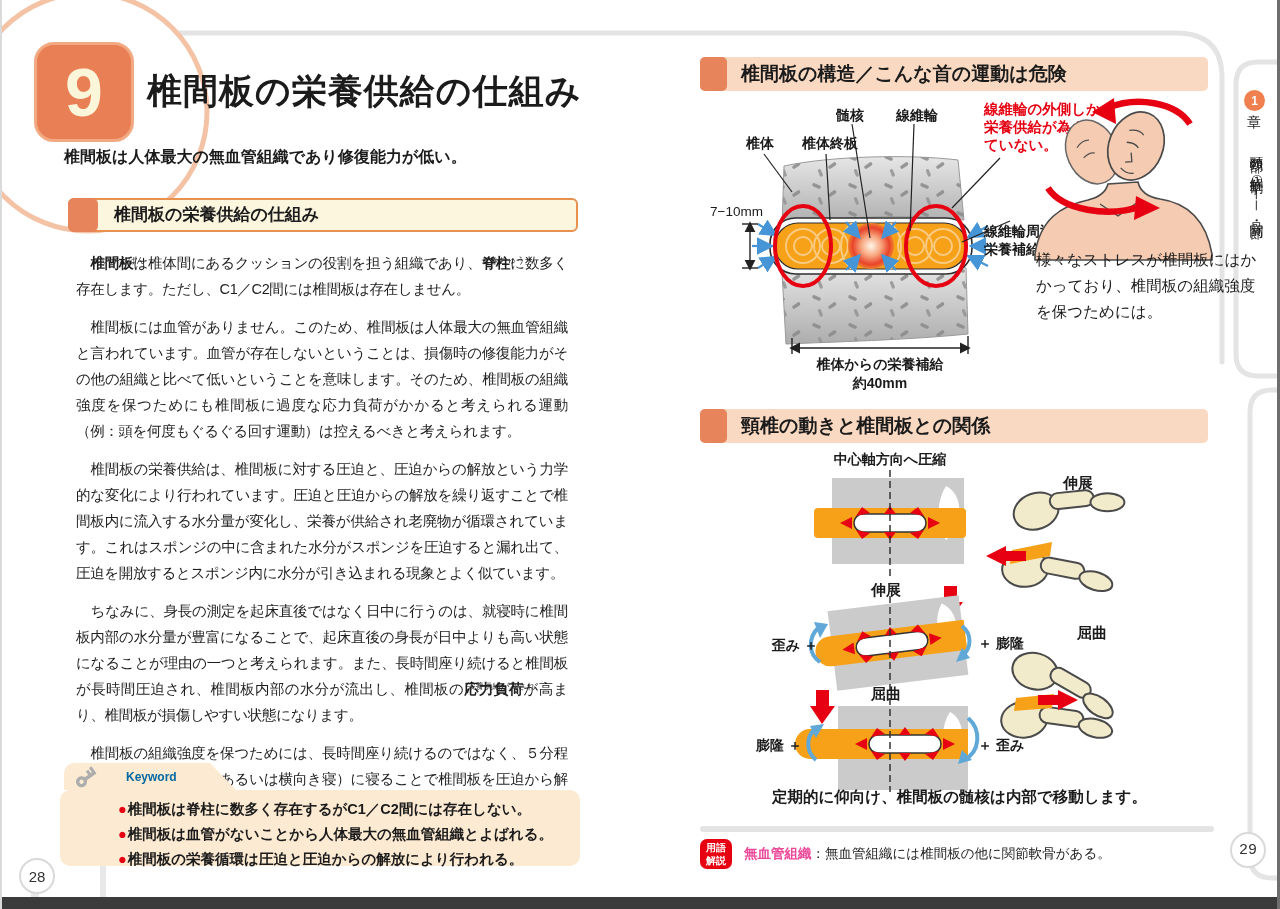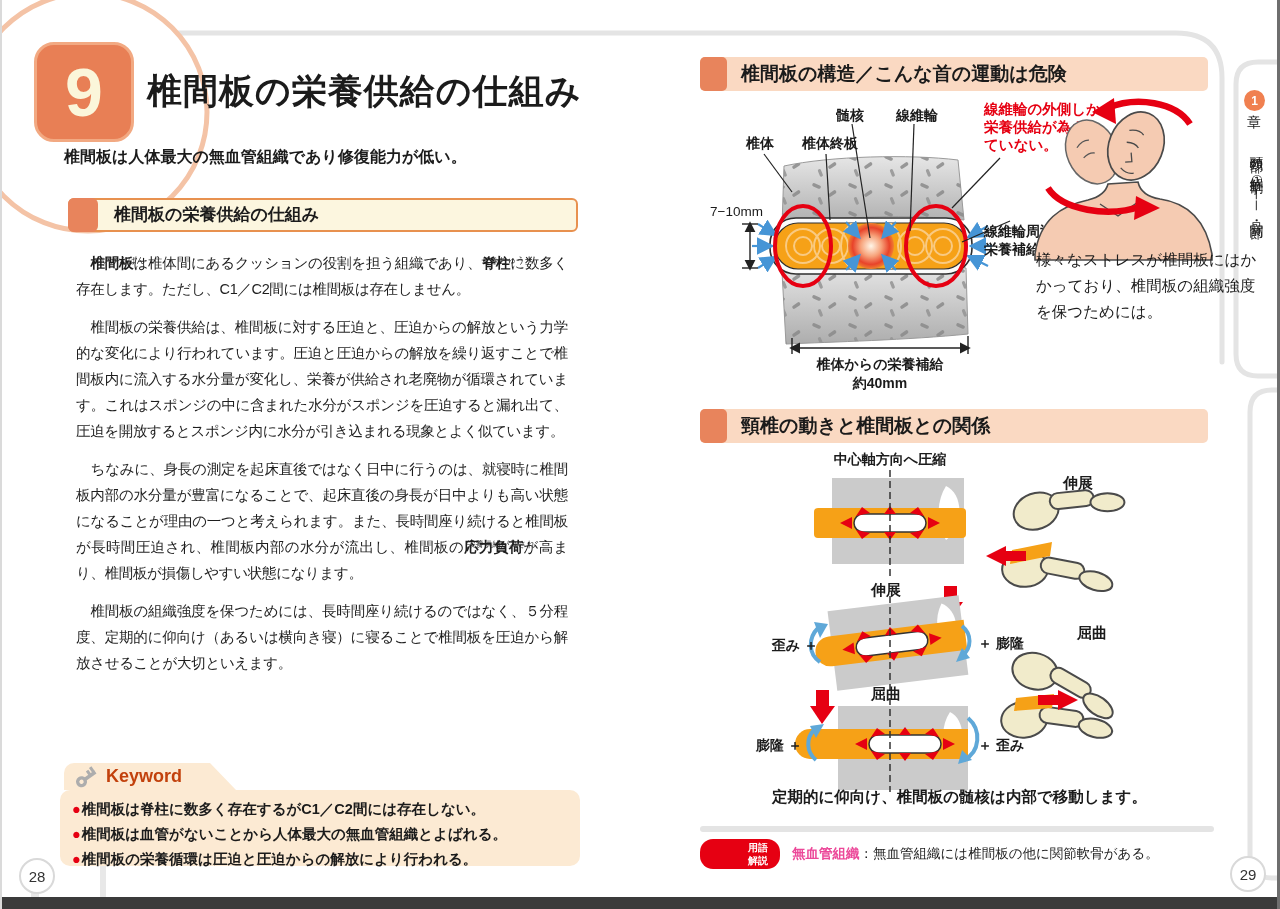--- a/index.html
+++ b/index.html
@@ -19,45 +19,45 @@
   .section-box .accent{position:absolute;left:-2px;top:-2px;width:30px;height:34px;background:#E8845C;border-radius:6px;}
   .section-box .stitle{position:absolute;left:44px;top:0;line-height:30px;font-size:17px;font-weight:bold;color:#1b1b1b;}
   .article{left:64px;top:238px;width:516px;font-size:14.5px;letter-spacing:-0.35px;line-height:26px;text-align:justify;}
   .article p{margin:12px;text-indent:1em;}
   .article .b{font-weight:bold;}
   .rb{position:relative;}
   .rt{position:absolute;top:-8px;left:50%;transform:translateX(-50%);font-size:8.5px;letter-spacing:0;
       font-weight:normal;white-space:nowrap;color:#222;}
   .kw-tab{left:64px;top:763px;width:172px;height:27px;background:#FCEAD3;border-radius:10px 10px 0 0;
     clip-path:polygon(0 0,146px 0,172px 27px,0 27px);display:flex;align-items:center;gap:6px;padding-left:10px;box-sizing:border-box;}
-  .kw-tab .kw-word{font-size:18px;font-weight:bold;color:#c2410c;}
+  .kw-tab .kw-word{font-size:12px;font-weight:bold;color:#0369a1;margin-left:20px;}
   .kw-box{left:60px;top:790px;width:520px;height:76px;background:#FCEAD3;border-radius:10px;box-sizing:border-box;
     padding:7px 12px;}
-  .kw-line{font-size:14.5px;font-weight:bold;line-height:25px;color:#1b1b1b;white-space:nowrap;}
+  .kw-line{font-size:14.5px;font-weight:bold;line-height:25px;color:#1b1b1b;white-space:nowrap;margin-left:46px;}
   .kw-line .dot{color:#E60012;margin-right:1px;}
   .pagenum{width:32px;height:32px;border:2px solid #D9D9D9;border-radius:50%;background:#fff;
     display:flex;align-items:center;justify-content:center;font-size:15px;color:#333;}
-  .pn-left{left:19px;top:858px;text-align:center;} .pn-right{left:1230px;top:856px;}
+  .pn-left{left:19px;top:858px;text-align:center;} .pn-right{left:1230px;top:832px;font-family:Liberation Mono, monospace;}
 
   
   .panel-header{width:508px;height:34px;background:#FAD9C2;border-radius:5px;box-sizing:border-box;}
   .panel-header .accent{position:absolute;left:0;top:0;width:27px;height:34px;background:#E8845C;border-radius:5px;}
   .panel-header .ptitle{position:absolute;left:41px;top:0;line-height:34px;font-size:19px;font-weight:bold;color:#1b1b1b;}
   .ph1{left:700px;top:57px;} .ph2{left:700px;top:409px;}
   .fig{overflow:visible;}
   .fig text{font-family:"Liberation Sans","DejaVu Sans",sans-serif;}
   .flabel{font-size:14px;font-weight:600;fill:#1b1b1b;}
   .flabel-red{font-size:14.5px;font-weight:bold;fill:#E60012;}
   .fdim{font-size:13.5px;fill:#1b1b1b;}
   .cap1{left:1036px;top:247px;width:222px;font-size:15.5px;line-height:26px;color:#1b1b1b;font-weight:500;}
   .cap2{left:772px;top:787px;font-size:15.5px;font-weight:600;color:#1b1b1b;}
   .divider{left:700px;top:826px;width:514px;height:6px;border-radius:3px;background:#E4E4E4;}
   .glossary{left:700px;top:839px;display:flex;align-items:center;gap:12px;}
-  .gbadge{width:32px;height:30px;background:#E60012;border-radius:13px;color:#fff;font-size:10px;font-weight:bold;
-    line-height:1.35;display:flex;flex-direction:column;justify-content:center;padding-left:48px;}
+  .gbadge{width:32px;height:30px;background:#E60012;border-radius:7px;color:#fff;font-size:10px;font-weight:bold;
+    line-height:1.35;display:flex;flex-direction:column;align-items:center;justify-content:center;}
   .gtext{font-size:13.5px;}
   .gterm{color:#ec4899;font-weight:bold;}
   .gdef{color:#1b1b1b;margin-top:42px;}
 
   
   .tab-badge{left:1244px;top:90px;width:21px;height:21px;background:#F08050;border-radius:50%;
     display:flex;align-items:center;justify-content:center;color:#fff;font-size:12px;font-weight:bold;}
   .tab-sho{left:1247px;top:114px;font-size:14px;color:#1b1b1b;}
   .tab-label{left:1247px;top:146px;writing-mode:vertical-rl;font-size:13.5px;letter-spacing:1.5px;color:#1b1b1b;height:240px;}
 
@@ -85,20 +85,21 @@
   <div class="abs doc-title">椎間板の栄養供給の仕組み</div>
   <div class="abs lead">椎間板は人体最大の無血管組織であり修復能力が低い。</div>
 
   <div class="abs section-box">
     <div class="accent"></div>
     <div class="stitle">椎間板の栄養供給の仕組み</div>
   </div>
 
   <div class="abs article">
       <p><span class="b rb"><span class="rt">ついかんばん</span>椎間板</span><span>は椎体間にあるクッションの役割を担う組織であり、</span><span class="b rb"><span class="rt">せきちゅう</span>脊柱</span><span>に数多く存在します。ただし、C1／C2間には椎間板は存在しません。</span></p>
+      <p><span>椎間板には血管がありません。このため、椎間板は人体最大の無血管組織と言われています。血管が存在しないということは、損傷時の修復能力がその他の組織と比べて低いということを意味します。そのため、椎間板の組織強度を保つためにも椎間板に過度な応力負荷がかかると考えられる運動（例：頭を何度もぐるぐる回す運動）は控えるべきと考えられます。</span></p>
       <p><span>椎間板の栄養供給は、椎間板に対する圧迫と、圧迫からの解放という力学的な変化により行われています。圧迫と圧迫からの解放を繰り返すことで椎間板内に流入する水分量が変化し、栄養が供給され老廃物が循環されています。これはスポンジの中に含まれた水分がスポンジを圧迫すると漏れ出て、圧迫を開放するとスポンジ内に水分が引き込まれる現象とよく似ています。</span></p>
       <p><span>ちなみに、身長の測定を起床直後ではなく日中に行うのは、就寝時に椎間板内部の水分量が豊富になることで、起床直後の身長が日中よりも高い状態になることが理由の一つと考えられます。また、長時間座り続けると椎間板が長時間圧迫され、椎間板内部の水分が流出し、椎間板の</span><span class="b rb"><span class="rt">栄養供給が為され</span>応力負荷</span><span>が高まり、椎間板が損傷しやすい状態になります。</span></p>
       <p><span>椎間板の組織強度を保つためには、長時間座り続けるのではなく、５分程度、定期的に仰向け（あるいは横向き寝）に寝ることで椎間板を圧迫から解放させることが大切といえます。</span></p>
     </div>
 
   <div class="abs kw-tab">
     <svg width="26" height="22" viewBox="0 0 26 22">
       <g transform="rotate(-35 8 13)" fill="#ADADAD">
         <circle cx="6" cy="15" r="5.5"></circle>
         <circle cx="6" cy="15" r="2.2" fill="#FCEAD3"></circle>

